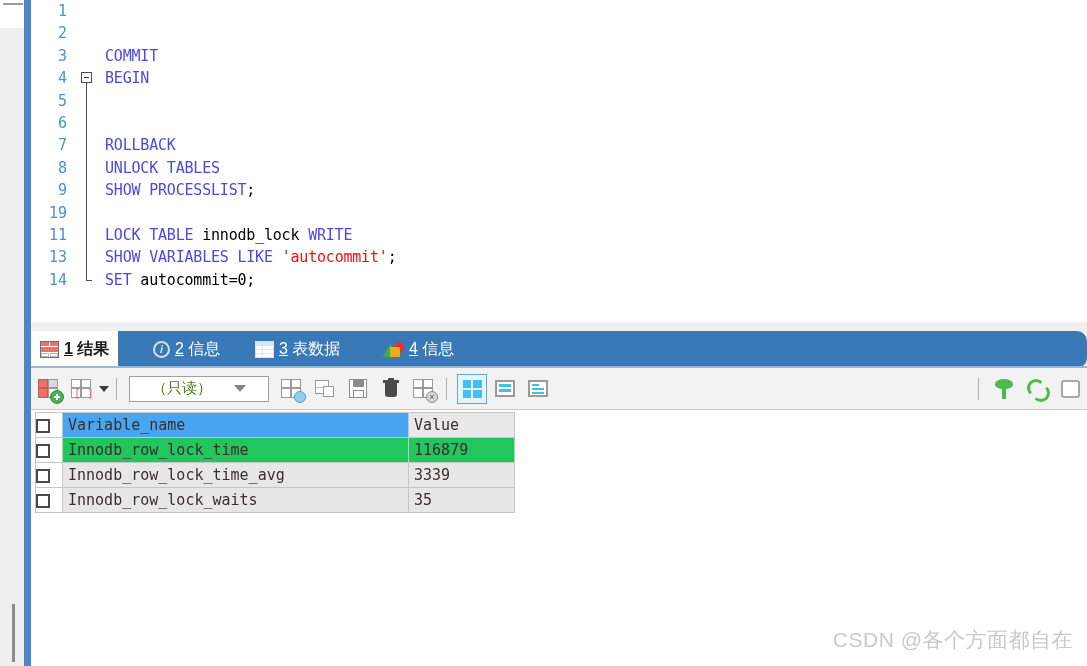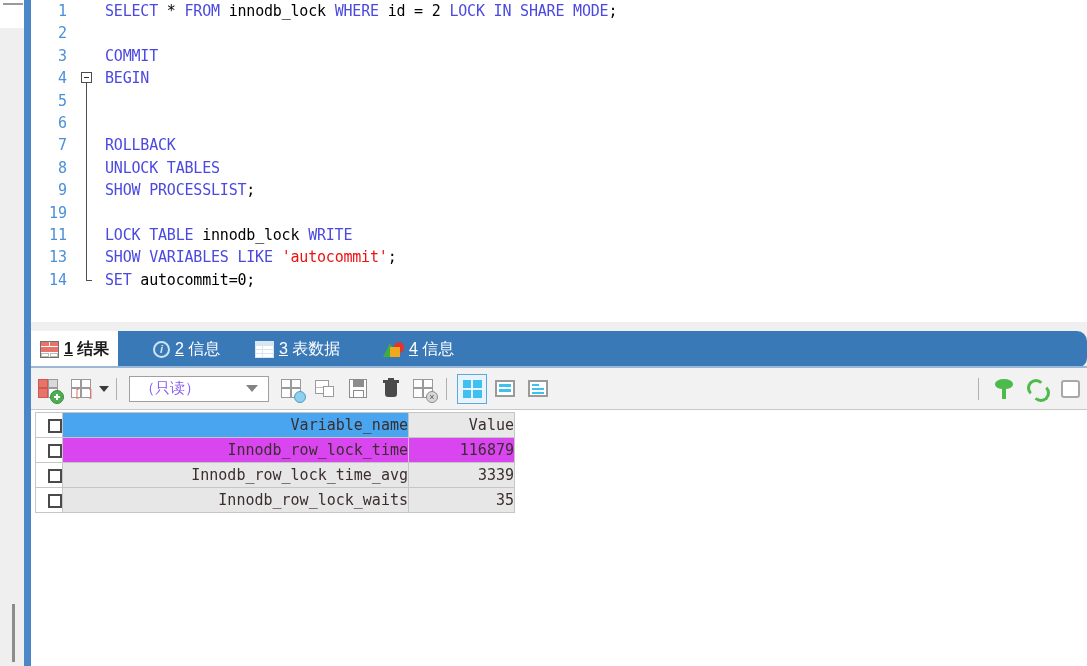--- a/index.html
+++ b/index.html
@@ -120,21 +120,21 @@
     position:absolute;right:1px;bottom:1px;width:12px;height:12px;border-radius:50%;
     background:#d8d8d8;border:1px solid #8a8a8a;box-sizing:border-box;color:#555;
     font-size:9px;line-height:10px;text-align:center;
   }
   .brackets{position:absolute;left:7px;bottom:4px;color:#e8736a;font-size:11px;font-family:"DejaVu Sans Mono",monospace;}
   .caret{width:0;height:0;border-left:5px solid transparent;border-right:5px solid transparent;border-top:6px solid #3b3b3b;margin-left:2px;flex:0 0 auto;}
 
   .ro-select{
     width:140px;height:26px;margin-left:5px;background:#ffffff;border:1px solid #a0a0a0;
     box-sizing:border-box;display:flex;align-items:center;justify-content:space-between;
-    padding:0 10px;font-size:15px;color:#8b5cf6;flex:0 0 auto;
+    padding:0 22px;font-size:15px;color:#4d7c0f;flex:0 0 auto;
   }
   .sel-caret{width:0;height:0;border-left:6px solid transparent;border-right:6px solid transparent;border-top:7px solid #6d6d6d;opacity:.85;}
 
   .ic-export{position:absolute;left:5px;top:6px;width:19px;height:18px;}
   .ic-export .sheet{position:absolute;left:0;top:0;width:14px;height:14px;border:1px solid #9a9a9a;background:#fff;box-sizing:border-box;}
   .ic-export .sheet:after{content:"";position:absolute;left:0;top:6px;width:12px;height:1px;background:#bdbdbd;}
   .ic-export .arr{position:absolute;left:8px;top:6px;width:11px;height:11px;border:1px solid #9a9a9a;background:#fff;box-sizing:border-box;}
 
   .ic-save{position:absolute;left:6px;top:5px;width:18px;height:19px;background:#fdfdfd;border:1px solid #8c8c8c;box-sizing:border-box;}
   .ic-save:before{content:"";position:absolute;left:3px;top:0;width:11px;height:7px;background:#8c8c8c;}
@@ -173,31 +173,31 @@
   .ic-refresh .a1{left:0;top:0;width:12px;height:12px;border-right-color:transparent;border-bottom-color:transparent;}
   .ic-refresh .a2{left:5px;top:5px;width:12px;height:12px;border-left-color:transparent;border-top-color:transparent;}
   .ic-sqbox{position:absolute;left:6px;top:6px;width:19px;height:18px;border:2px solid #a8a8a8;background:#fff;border-radius:3px;box-sizing:border-box;}
 
   
   .grid-wrap{position:absolute;left:31px;top:410px;width:1056px;height:256px;background:#ffffff;}
   .grid{position:absolute;left:4px;top:2px;border-collapse:collapse;table-layout:fixed;}
   .grid td,.grid th{
     border:1px solid #c6c6c6;height:24px;padding:0 0 0 5px;
     font-family:"DejaVu Sans Mono","Liberation Mono",monospace;font-size:15px;
-    color:#3c2e2e;text-align:right;font-weight:normal;white-space:nowrap;overflow:hidden;
+    color:#3c2e2e;text-align:left;font-weight:normal;white-space:nowrap;overflow:hidden;
   }
   .col-chk{width:26px;padding:0 !important;background:#ffffff;text-align:center;}
   .col-name{width:340px;}
   .col-val{width:100px;}
   .chk{display:inline-block;width:14px;height:14px;border:2px solid #4a4a4a;background:#ffffff;box-sizing:border-box;vertical-align:middle;}
   .hdr-name{background:#49a5ef;color:#ffffff;}
   .hdr-val{background:#e8e8e8;color:#3c2e2e;}
   .row-sel td.col-name{background:#b6d6f5;color:#3c2e2e;border:2px solid #3f88cc;}
   .row-sel td.col-val{background:#bcdaf6;}
-  .row-odd td.col-name,.row-odd td.col-val{background:#d946ef;}
+  .row-odd td.col-name,.row-odd td.col-val{background:#22c55e;}
   .row-even td.col-name,.row-even td.col-val{background:#e7e7e7;}
 
   
   .watermark{
     position:absolute;right:14px;bottom:12px;
     font-size:21px;color:#c9c9c9;
     font-family:"Liberation Sans","DejaVu Sans",sans-serif;letter-spacing:.5px;
   }
 </style>
 </head>
@@ -207,21 +207,21 @@
 
   <div class="gutter-white"></div>
   <div class="gutter-topline"></div>
   <div class="gutter-grey"></div>
   <div class="gutter-handle"></div>
 
   <div class="blue-bar"></div>
   <div class="blue-bar-2"></div>
 
   <div class="editor" id="editor">
-      <div class="code-line"><span class="ln">1</span><span class="code"><span><span class="kw">SELECT</span><span class="pl"> * </span><span class="kw">FROM</span><span class="pl"> innodb_lock </span><span class="kw">WHERE</span><span class="pl"> id = 2 </span><span class="kw">LOCK IN SHARE MODE</span><span class="pl">;</span></span></span></div>
+      <div class="code-line"><span class="ln">1</span></div>
       <div class="code-line"><span class="ln">2</span></div>
       <div class="code-line"><span class="ln">3</span><span class="code"><span><span class="kw">COMMIT</span></span></span></div>
       <div class="code-line"><span class="ln">4</span><span class="code"><span><span class="kw">BEGIN</span></span></span><span class="fold-box"></span></div>
       <div class="code-line"><span class="ln">5</span></div>
       <div class="code-line"><span class="ln">6</span></div>
       <div class="code-line"><span class="ln">7</span><span class="code"><span><span class="kw">ROLLBACK</span></span></span></div>
       <div class="code-line"><span class="ln">8</span><span class="code"><span><span class="kw">UNLOCK TABLES</span></span></span></div>
       <div class="code-line"><span class="ln">9</span><span class="code"><span><span class="kw">SHOW PROCESSLIST</span><span class="pl">;</span></span></span></div>
       <div class="code-line"><span class="ln">19</span><span class="code"><span></span></span></div>
       <div class="code-line"><span class="ln">11</span><span class="code"><span><span class="kw">LOCK TABLE</span><span class="pl"> innodb_lock </span><span class="kw">WRITE</span></span></span></div>
@@ -403,13 +403,14 @@
           </tr>
           <tr class="row-even">
             <td class="col-chk"><span class="chk"></span></td>
             <td class="col-name">Innodb_row_lock_waits</td>
             <td class="col-val">35</td>
           </tr>
         </tbody>
     </table>
   </div>
 
+  <div class="watermark">CSDN @各个方面都自在</div>
 </div>
 
 </body></html>

